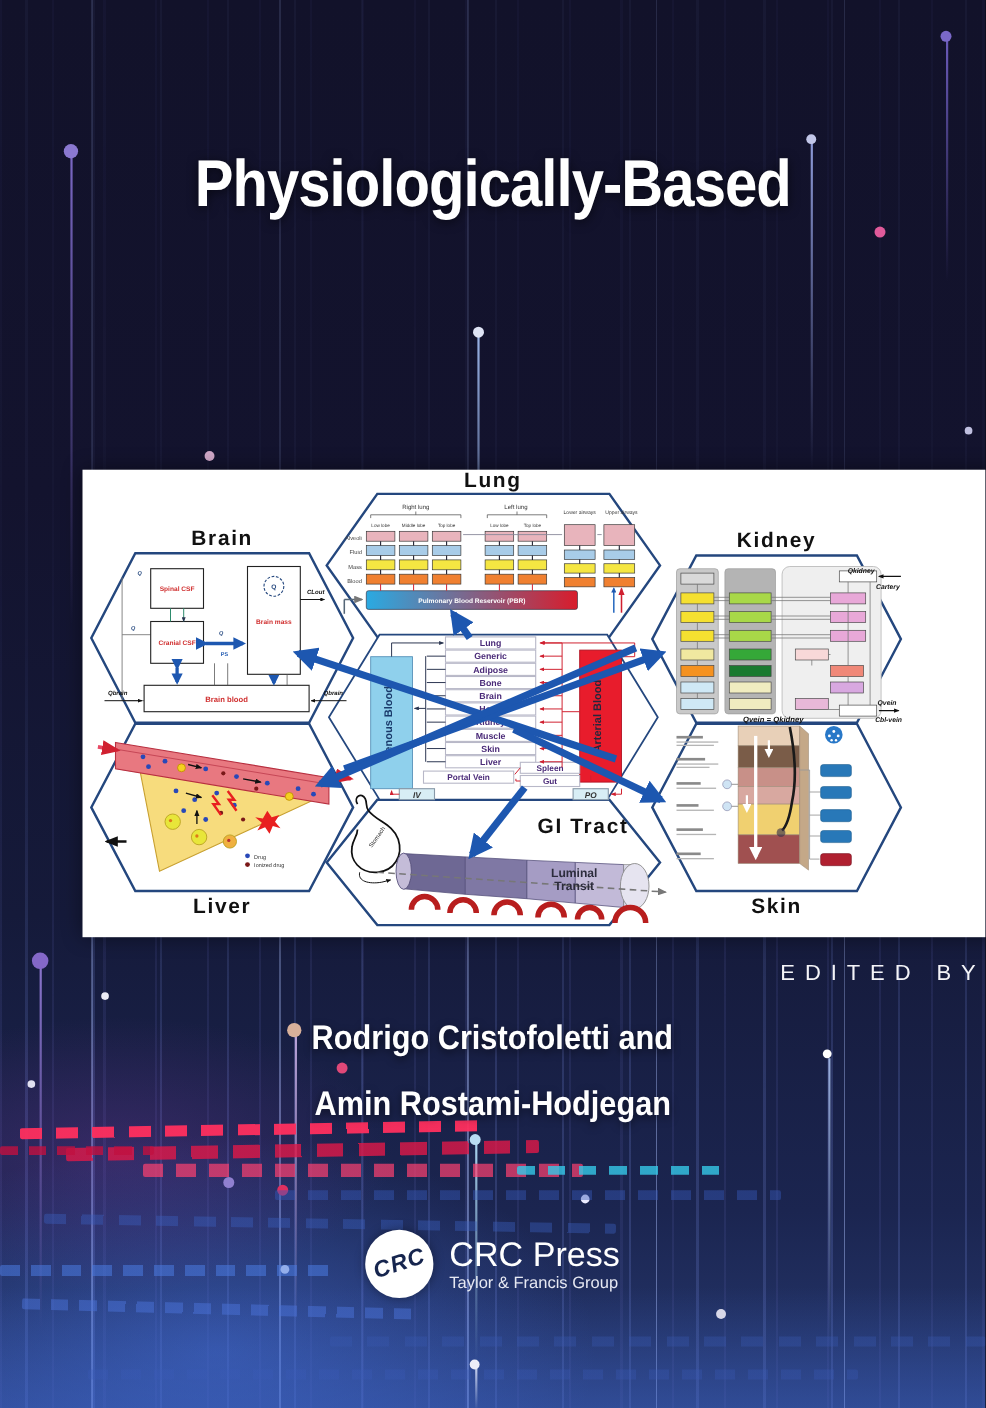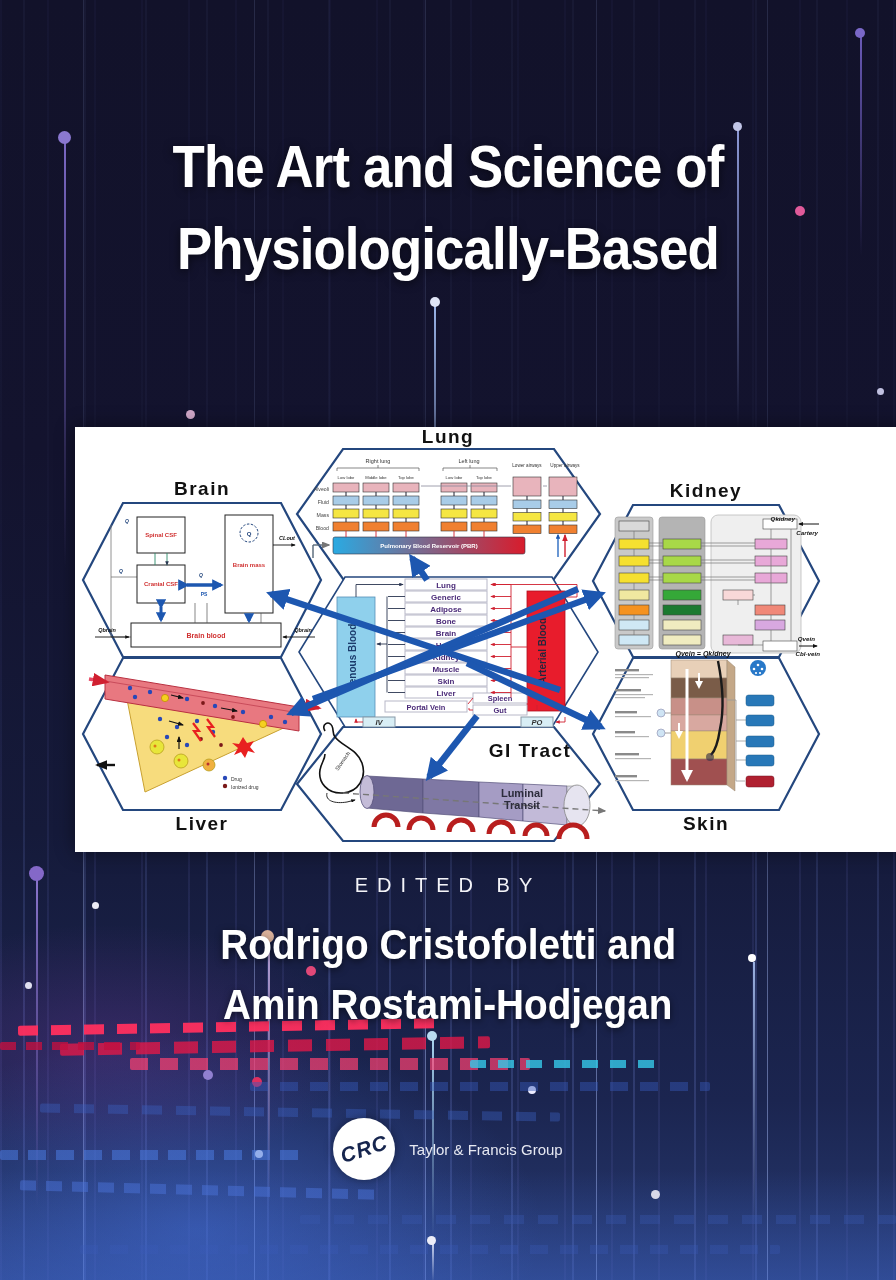--- a/index.html
+++ b/index.html
@@ -20,22 +20,22 @@
   .glow1{position:absolute;inset:0;background:radial-gradient(ellipse 55% 22% at 22% 96%,rgba(70,115,225,.5),transparent 70%)}
   .glow2{position:absolute;inset:0;background:radial-gradient(ellipse 40% 14% at 12% 82%,rgba(130,60,170,.28),transparent 70%)}
   .bstrip{position:absolute;left:0;right:0;bottom:0;height:110px;background:linear-gradient(0deg,rgba(64,105,210,.38),transparent)}
   .tr{position:absolute;width:2px}
   .dt{position:absolute;border-radius:50%}
   .dash{position:absolute;border-radius:2px}
   .title{position:absolute;top:126px;left:0;right:0;text-align:center;color:#fff;font-weight:bold;font-size:60px;line-height:82px;letter-spacing:-1px}
   .title .tl{display:inline-block;transform:scaleX(.88);white-space:nowrap;text-shadow:0 2px 10px rgba(0,0,0,.6)}
   .panel{position:absolute;left:75px;top:427px;width:886px;height:425px;background:#fff;box-shadow:0 0 18px rgba(0,0,0,.45)}
   .panel svg{display:block}
-  .edited{position:absolute;top:874px;left:0;right:0;text-align:center;color:#f4f4f8;font-size:20px;letter-spacing:9px}
-  .editors{position:absolute;top:914px;left:0;right:0;text-align:center;color:#fff;font-weight:bold;font-size:43px;line-height:60px}
+  .edited{position:absolute;top:874px;left:0;right:0;text-align:right;color:#f4f4f8;font-size:20px;letter-spacing:9px}
+  .editors{position:absolute;top:914px;left:0;right:0;text-align:center;color:#fff;font-weight:bold;font-size:31px;line-height:60px}
   .editors .el{display:inline-block;transform:scaleX(.9);white-space:nowrap;text-shadow:0 2px 8px rgba(0,0,0,.55)}
   .pub{position:absolute;top:1118px;left:0;right:0;display:flex;justify-content:center;align-items:center;gap:14px}
   .crc{width:62px;height:62px;border-radius:50%;background:#fff;display:flex;align-items:center;justify-content:center;box-shadow:0 0 10px rgba(0,0,0,.4)}
   .crc span{display:inline-block;transform:rotate(-18deg);font-weight:bold;font-style:italic;font-size:21px;color:#16254e;letter-spacing:1px}
   .pubname{font-size:31px;color:#fff;line-height:34px}
   .pubtag{font-size:15px;color:#e6e8f2}
   svg text{font-family:"Liberation Sans",sans-serif}
 </style>
 </head>
 <body>
@@ -87,21 +87,20 @@
     <div class="dash" style="left:470px;top:1060px;width:190px;height:8px;opacity:.8;background:repeating-linear-gradient(90deg,#35c8e8 0 16px,transparent 16px 28px)"></div>
     <div class="dash" style="left:250px;top:1082px;width:460px;height:9px;opacity:.45;background:repeating-linear-gradient(90deg,#3558b8 0 18px,transparent 18px 30px)"></div>
     <div class="dash" style="left:40px;top:1108px;width:520px;height:9px;opacity:.4;transform:rotate(1deg);background:repeating-linear-gradient(90deg,#3a60c0 0 20px,transparent 20px 34px)"></div>
     <div class="dash" style="left:0;top:1150px;width:300px;height:10px;opacity:.55;background:repeating-linear-gradient(90deg,#4a7ae0 0 18px,transparent 18px 28px)"></div>
     <div class="dash" style="left:20px;top:1185px;width:360px;height:10px;opacity:.5;transform:rotate(1.5deg);background:repeating-linear-gradient(90deg,#4a72d8 0 16px,transparent 16px 26px)"></div>
     <div class="dash" style="left:300px;top:1215px;width:596px;height:9px;opacity:.35;background:repeating-linear-gradient(90deg,#3858b0 0 20px,transparent 20px 34px)"></div>
     <div class="dash" style="left:80px;top:1245px;width:700px;height:9px;opacity:.3;background:repeating-linear-gradient(90deg,#3a5ab8 0 18px,transparent 18px 30px)"></div>
   </div>
 
   <div class="title">
-    <div><span class="tl">The Art and Science of</span></div>
     <div><span class="tl">Physiologically-Based</span></div>
   </div>
 
   <div class="panel">
   <svg viewBox="0 0 747 425" width="747" height="425" xmlns="http://www.w3.org/2000/svg">
     <defs>
       <linearGradient id="pbr" x1="0" y1="0" x2="1" y2="0">
         <stop offset="0" stop-color="#2aaae2"></stop>
             <stop offset="1" stop-color="#d81c2c"></stop>
       </linearGradient>
@@ -514,17 +513,18 @@
   <div class="editors">
     <div><span class="el">Rodrigo Cristofoletti and</span></div>
     <div><span class="el">Amin Rostami-Hodjegan</span></div>
   </div>
 
   <div class="pub">
     <div class="crc">
       <span>CRC</span>
     </div>
     <div>
+      <div class="pubname">CRC Press</div>
       <div class="pubtag">Taylor &amp; Francis Group</div>
     </div>
   </div>
 
 </div>
 
 </body></html>

